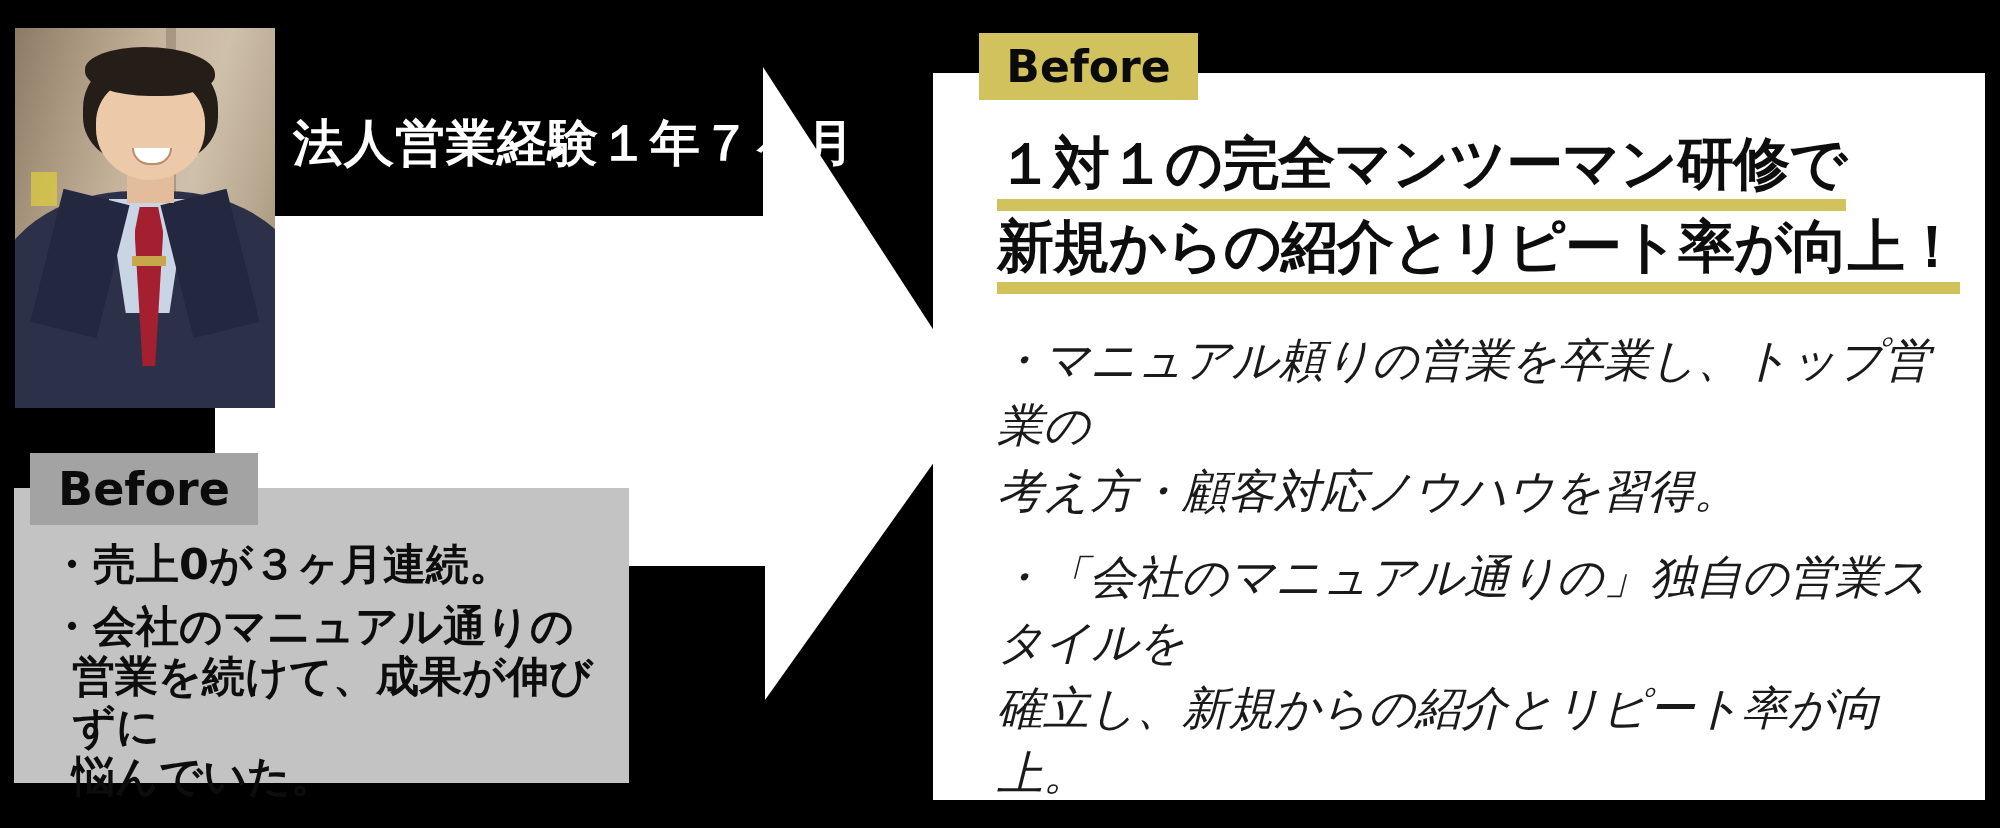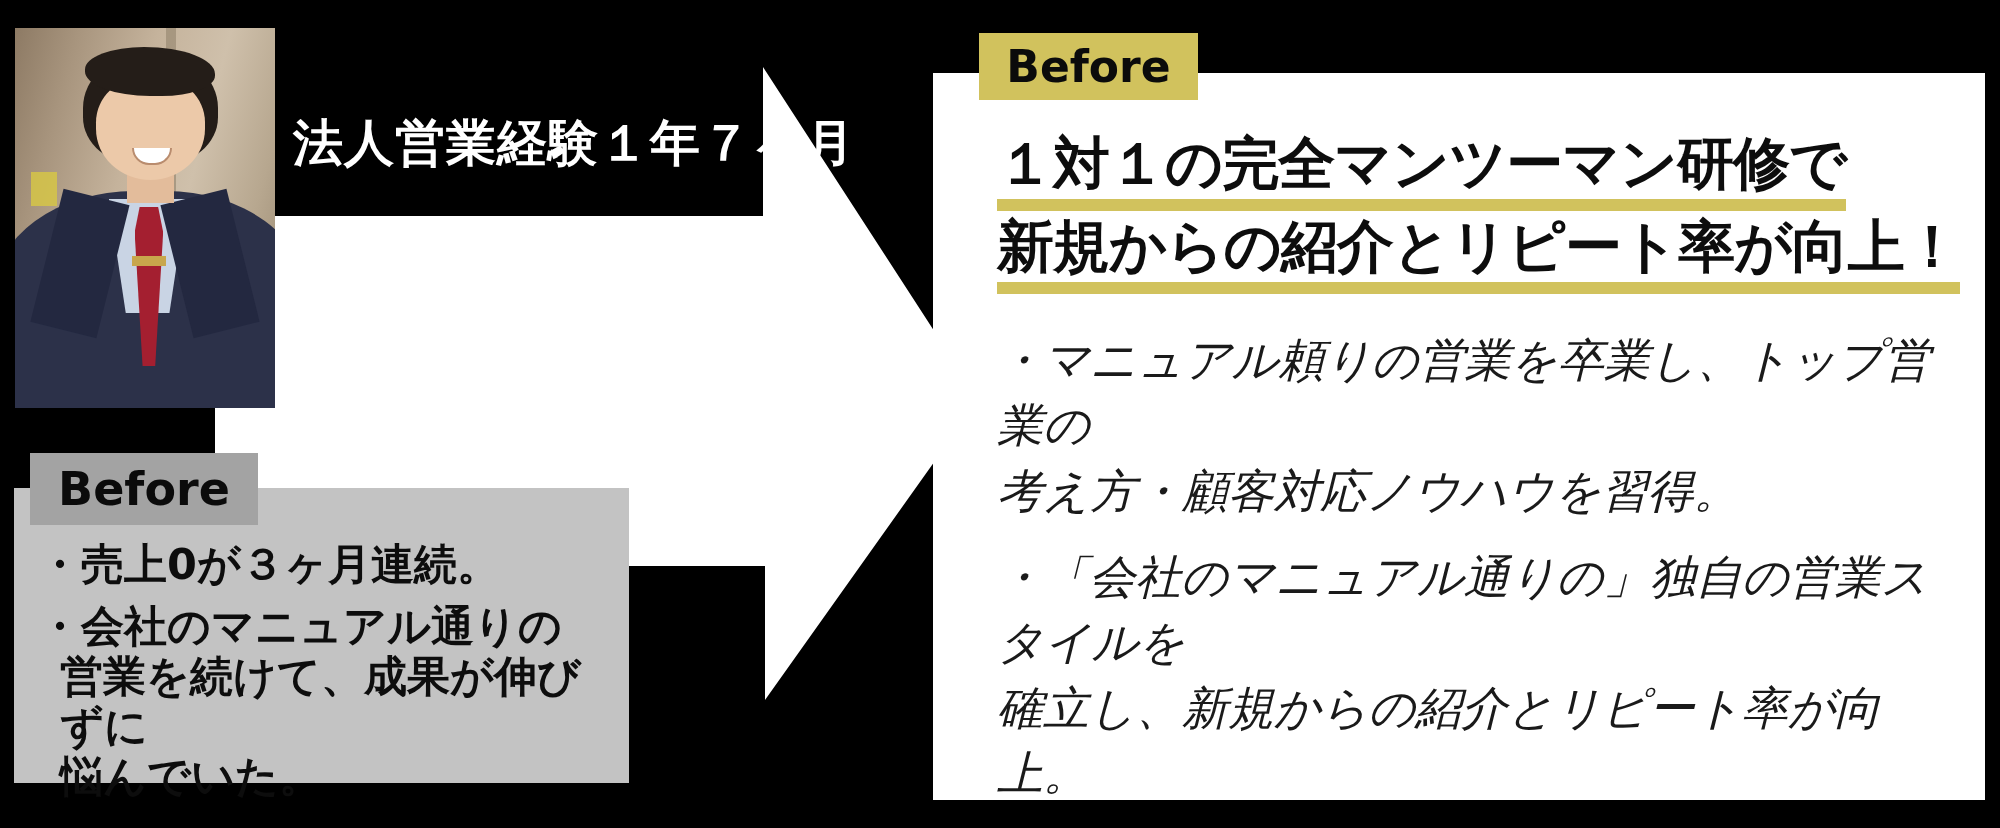--- a/index.html
+++ b/index.html
@@ -30,21 +30,21 @@
   .photo .tiepin{position:absolute;left:45%;top:60%;width:13%;height:2.5%;background:#c8a64c;}
   .photo .lapelL{position:absolute;left:12%;top:44%;width:26%;height:36%;background:#232840;transform:rotate(14deg);}
   .photo .lapelR{position:absolute;left:62%;top:44%;width:26%;height:36%;background:#232840;transform:rotate(-14deg);}
   
   .gray-box{position:absolute;left:14px;top:488px;width:615px;height:295px;background:#c3c3c3;}
   .before-label{position:absolute;left:30px;top:453px;width:228px;height:72px;background:#a3a3a3;
     display:flex;align-items:center;justify-content:center;}
   .before-label span{font-size:46px;font-weight:bold;color:#0b0b0b;}
   .before-text{position:absolute;left:38px;top:540px;width:575px;color:#0d0d0d;
     font-size:43px;font-weight:600;line-height:1.16;}
-  .before-text .b-line{white-space:pre-line;padding-left:22px;text-indent:-22px;margin:0 0 12px 0;}
+  .before-text .b-line{white-space:pre-line;padding-left:22px;text-indent:-22px;margin:0 0 12px 12px;}
   
   .after-box{position:absolute;left:933px;top:73px;width:1052px;height:727px;background:#fff;}
   .after-label{position:absolute;left:979px;top:33px;width:219px;height:67px;background:#d1c25d;
     display:flex;align-items:center;justify-content:center;}
   .after-label span{font-size:44px;font-weight:bold;color:#0b0b0b;}
   .after-title{position:absolute;left:64px;top:62px;color:#0d0d0d;font-weight:700;font-size:57px;letter-spacing:-1px;line-height:1;}
   .after-title .t-line{display:inline-block;border-bottom:12px solid #d1c25d;padding-bottom:7px;margin-bottom:7px;white-space:nowrap;}
   .after-body{position:absolute;left:64px;top:255px;width:960px;color:#1a1a1a;font-size:46px;font-weight:400;line-height:1.42;}
   .after-body .a-line{white-space:pre-line;margin:0 0 21px 0;font-style:italic;}
 </style>

